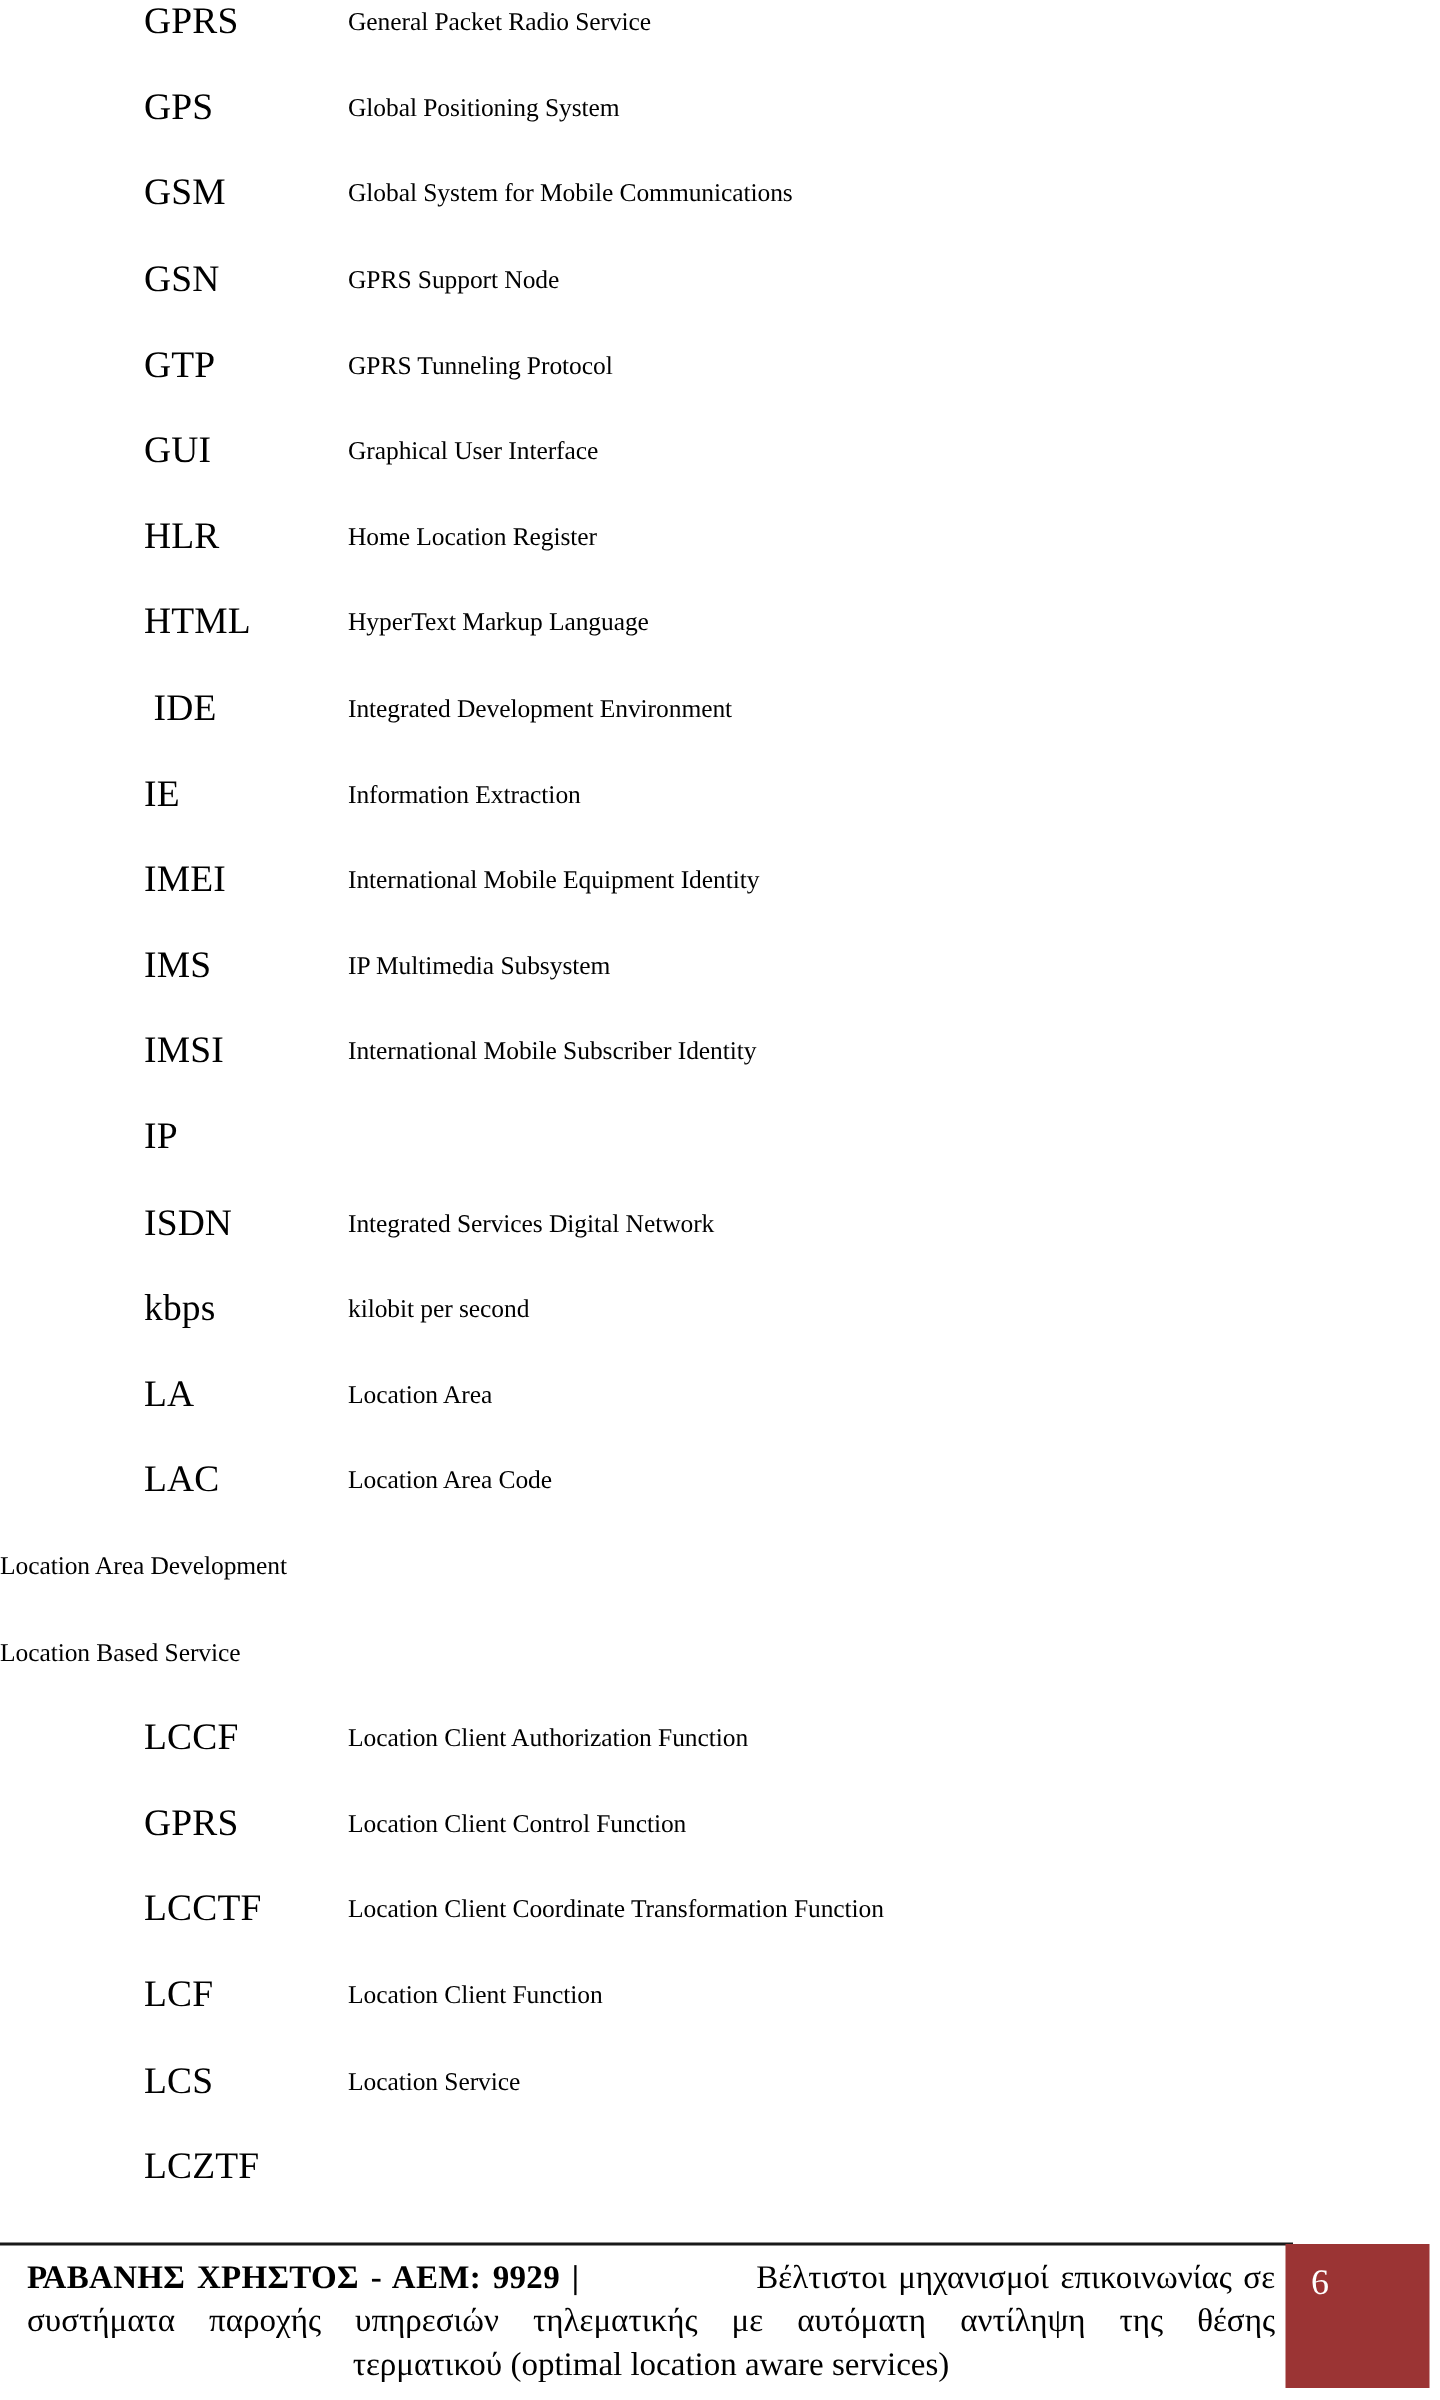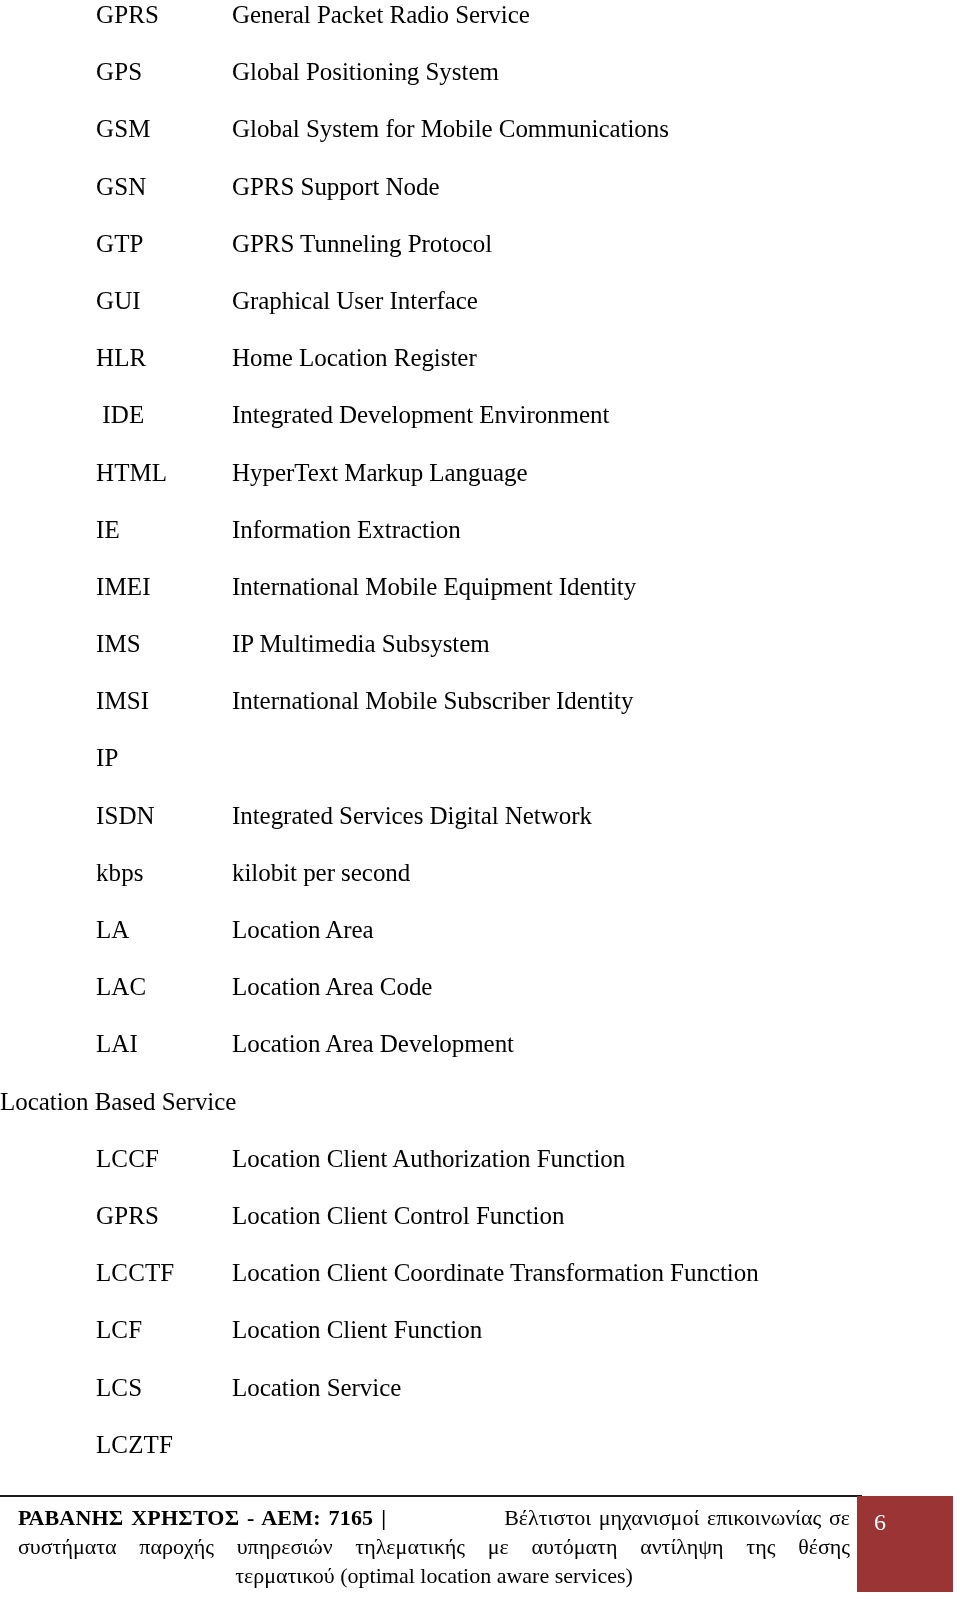--- a/index.html
+++ b/index.html
@@ -35,21 +35,21 @@
     flex: 0 0 232px;
     padding-left: 96px;
     box-sizing: border-box;
     font-size: 25px;
     line-height: 30px;
     letter-spacing: 0.1px;
     white-space: pre;
   }
   .gloss-def {
     flex: 1 1 auto;
-    font-size: 25px;
+    font-size: 17px;
     line-height: 30px;
     letter-spacing: -0.05px;
     white-space: pre;
   }
 
   
   #page-footer {
     position: absolute;
     left: 0;
     top: 1492px;
@@ -132,28 +132,28 @@
     </div>
     <div class="gloss-row">
       <div class="gloss-term">GUI</div>
       <div class="gloss-def">Graphical User Interface</div>
     </div>
     <div class="gloss-row">
       <div class="gloss-term">HLR</div>
       <div class="gloss-def">Home Location Register</div>
     </div>
     <div class="gloss-row">
+      <div class="gloss-term">HTML</div>
+      <div class="gloss-def">HyperText Markup Language</div>
+    </div>
+    <div class="gloss-row">
       <div class="gloss-term"> IDE</div>
       <div class="gloss-def">Integrated Development Environment</div>
     </div>
     <div class="gloss-row">
-      <div class="gloss-term">HTML</div>
-      <div class="gloss-def">HyperText Markup Language</div>
-    </div>
-    <div class="gloss-row">
       <div class="gloss-term">IE</div>
       <div class="gloss-def">Information Extraction</div>
     </div>
     <div class="gloss-row">
       <div class="gloss-term">IMEI</div>
       <div class="gloss-def">International Mobile Equipment Identity</div>
     </div>
     <div class="gloss-row">
       <div class="gloss-term">IMS</div>
       <div class="gloss-def">IP Multimedia Subsystem</div>
@@ -175,21 +175,20 @@
     </div>
     <div class="gloss-row">
       <div class="gloss-term">LA</div>
       <div class="gloss-def">Location Area</div>
     </div>
     <div class="gloss-row">
       <div class="gloss-term">LAC</div>
       <div class="gloss-def">Location Area Code</div>
     </div>
     <div class="gloss-row">
-      <div class="gloss-term">LAI</div>
       <div class="gloss-def">Location Area Development</div>
     </div>
     <div class="gloss-row">
       <div class="gloss-def">Location Based Service</div>
     </div>
     <div class="gloss-row">
       <div class="gloss-term">LCCF</div>
       <div class="gloss-def">Location Client Authorization Function</div>
     </div>
     <div class="gloss-row">
@@ -211,21 +210,21 @@
     <div class="gloss-row">
       <div class="gloss-term">LCZTF</div>
     </div>
   </section>
 
 <footer id="page-footer">
 
   <div id="footer-rule"></div>
 
   <div id="footer-text">
-    <div id="footer-line1"><span class="author">ΡΑΒΑΝΗΣ ΧΡΗΣΤΟΣ - ΑΕΜ: 7165 |</span><span class="gap"></span><span>Βέλτιστοι μηχανισμοί επικοινωνίας σε</span></div>
+    <div id="footer-line1"><span class="author">ΡΑΒΑΝΗΣ ΧΡΗΣΤΟΣ - ΑΕΜ: 9929 |</span><span class="gap"></span><span>Βέλτιστοι μηχανισμοί επικοινωνίας σε</span></div>
     <div id="footer-line2"><span>συστήματα παροχής υπηρεσιών τηλεματικής με αυτόματη αντίληψη της θέσης</span></div>
     <div id="footer-line3"><span>τερματικού (optimal location aware services)</span></div>
   </div>
 
   <div id="page-number-box">
     <span id="page-number">6</span>
   </div>
 
 </footer>
 

